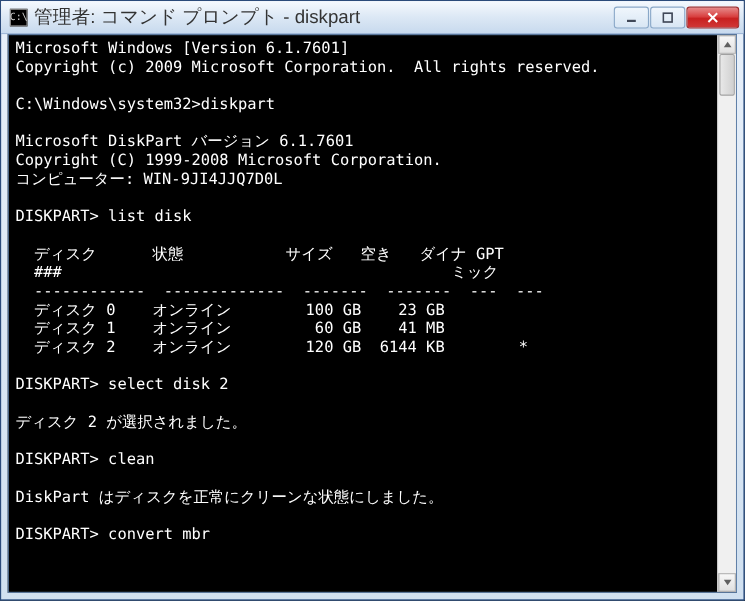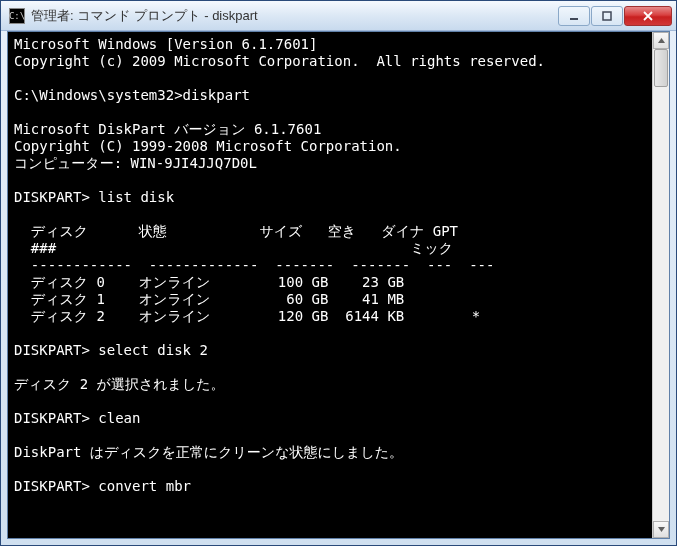--- a/index.html
+++ b/index.html
@@ -33,21 +33,21 @@
       border: 1px solid #888;
       margin-right: 6px;
       font-size: 9px;
       color: #ccc;
       display: flex;
       align-items: center;
       justify-content: center;
     }
     .title-text {
       flex: 1;
-      font-size: 13px;
+      font-size: 17px;
       color: #333;
       font-family: "Meiryo UI", sans-serif;
       white-space: nowrap;
       overflow: hidden;
     }
     .win-buttons {
       display: flex;
       gap: 1px;
     }
     .win-btn {

